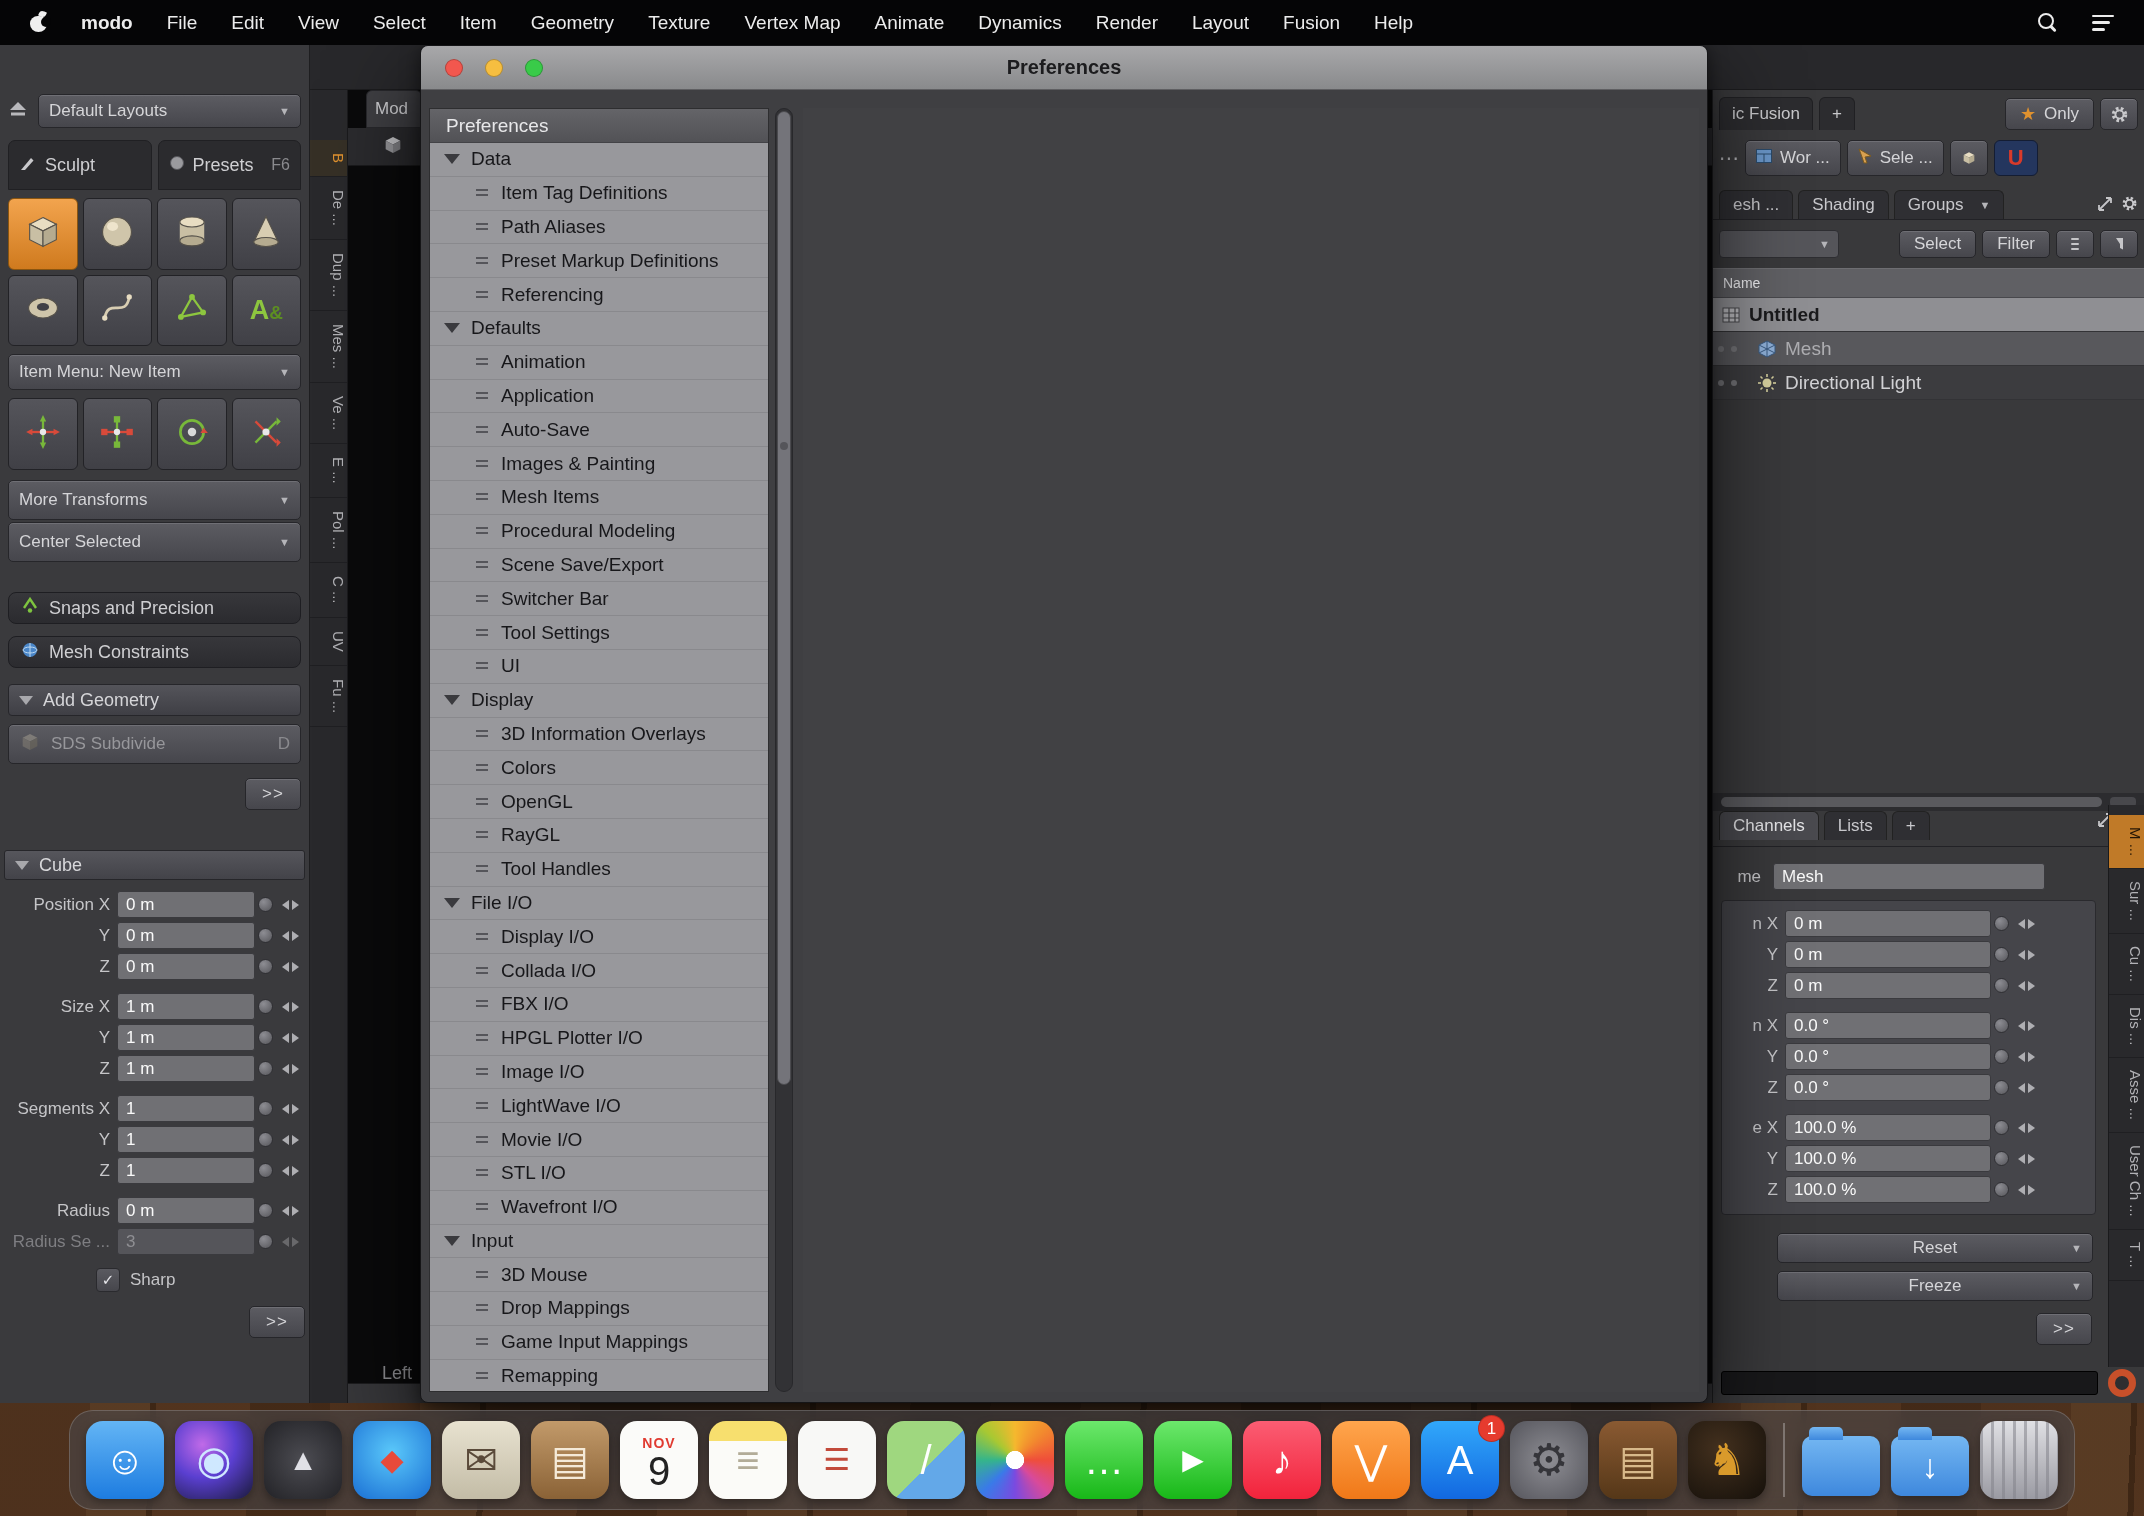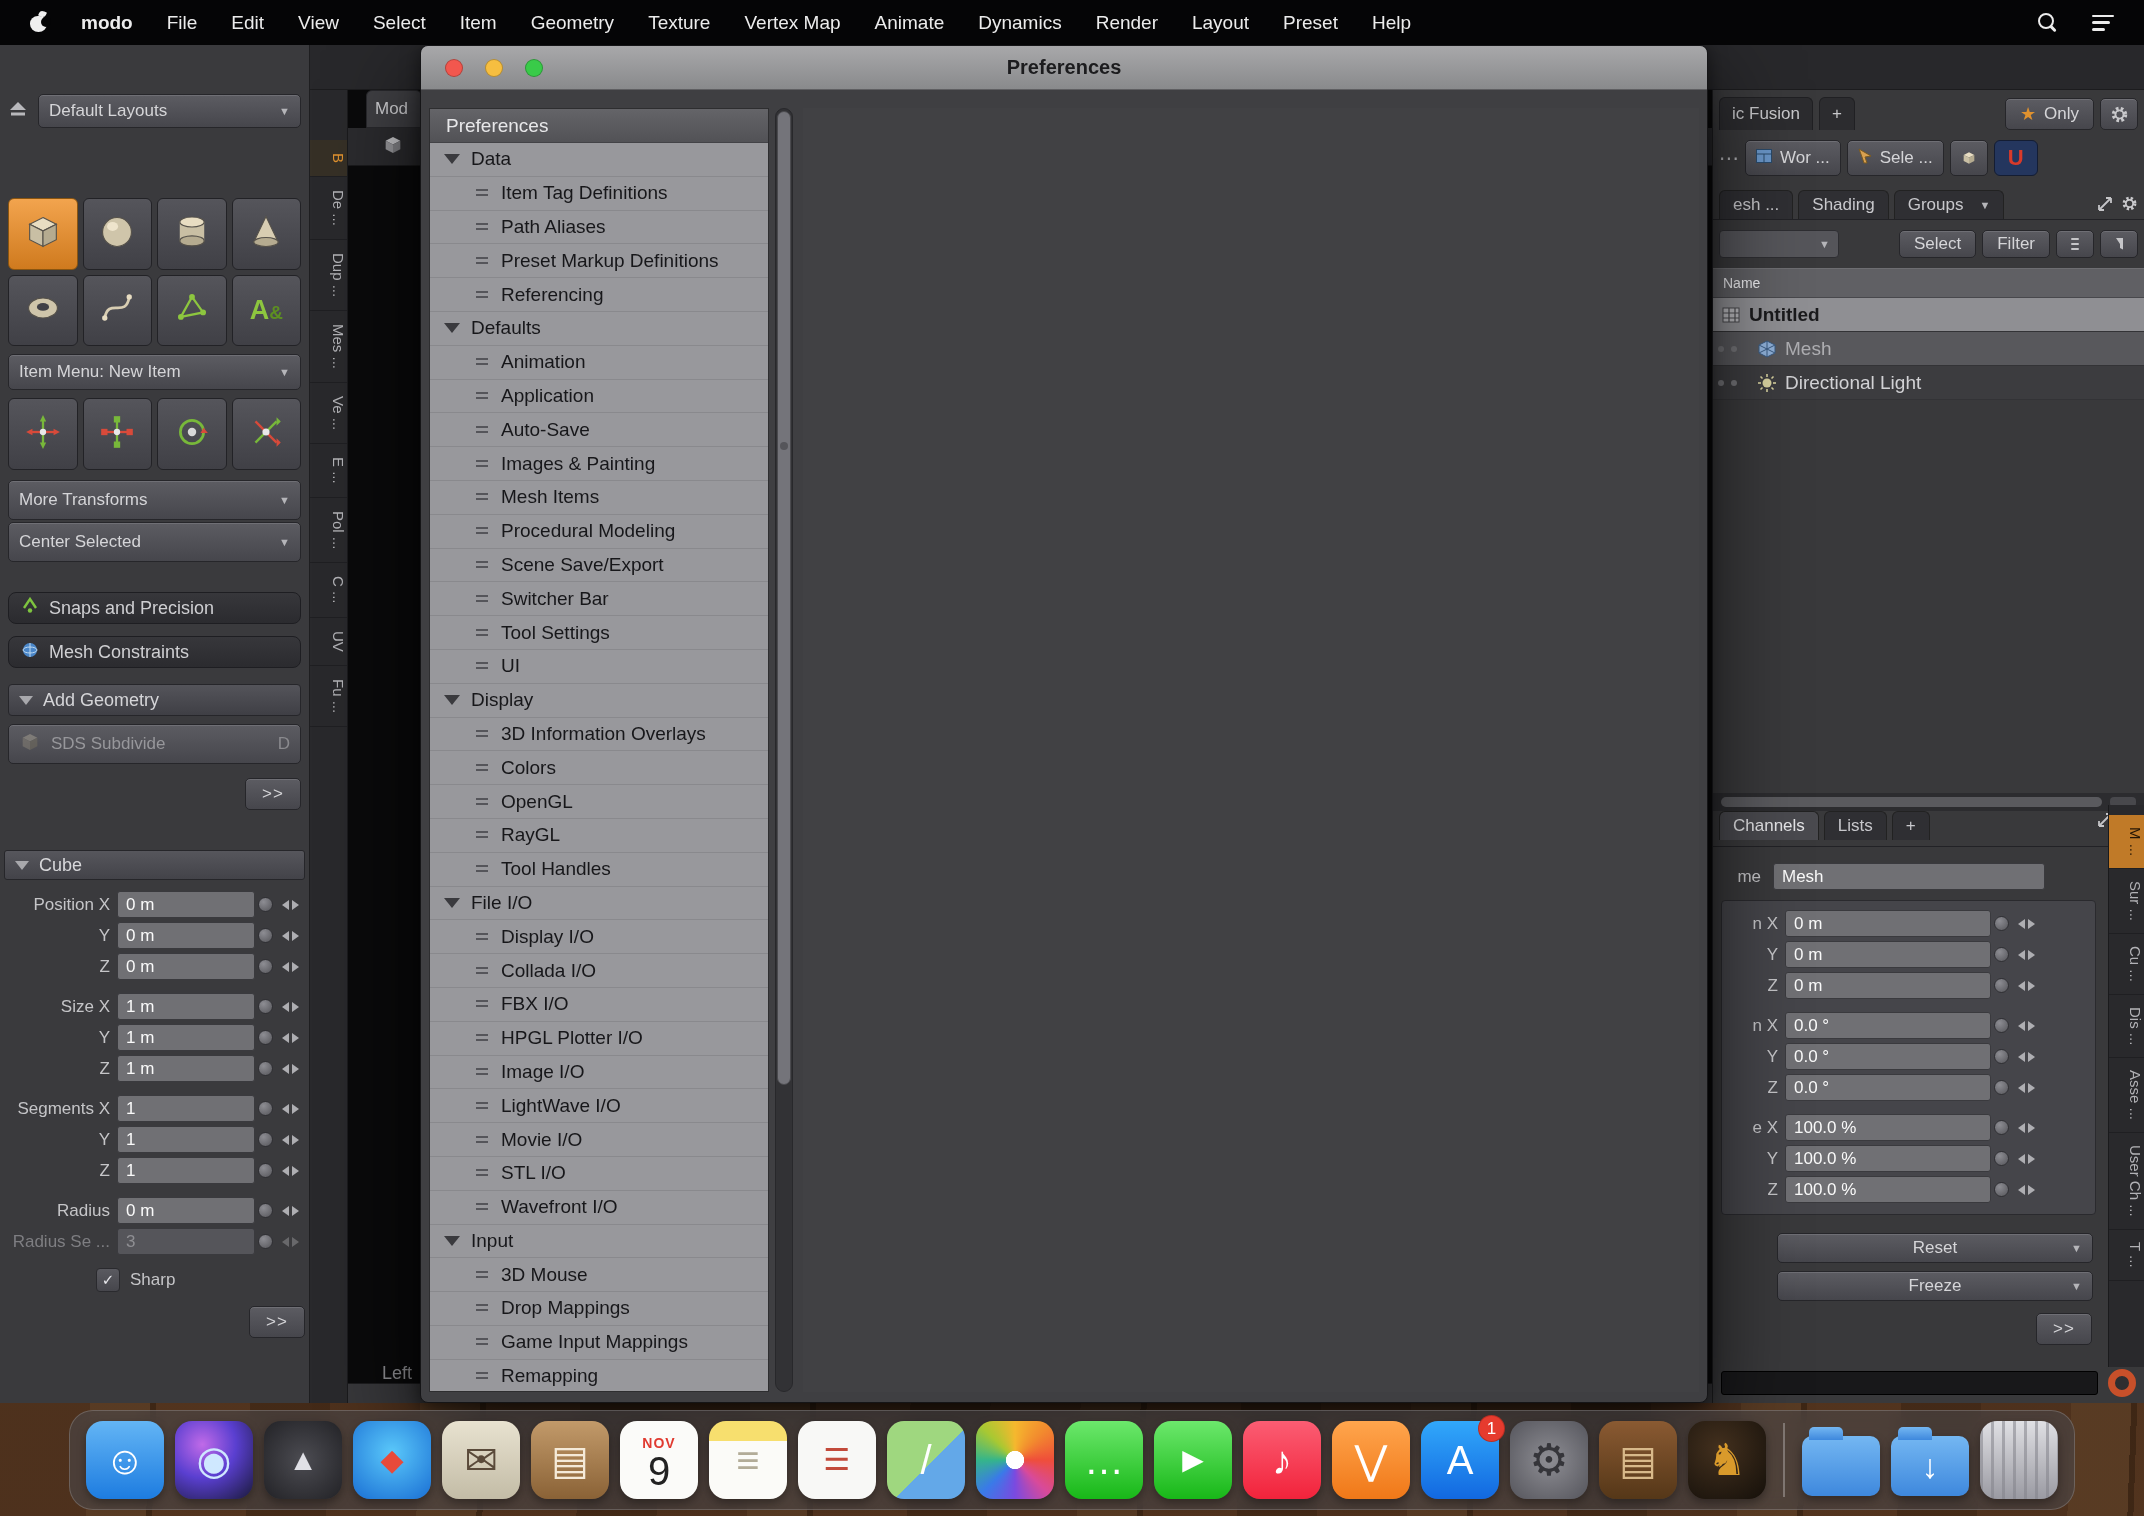--- a/index.html
+++ b/index.html
@@ -237,21 +237,21 @@
         <span class="mb-item">View</span>
         <span class="mb-item">Select</span>
         <span class="mb-item">Item</span>
         <span class="mb-item">Geometry</span>
         <span class="mb-item">Texture</span>
         <span class="mb-item">Vertex Map</span>
         <span class="mb-item">Animate</span>
         <span class="mb-item">Dynamics</span>
         <span class="mb-item">Render</span>
         <span class="mb-item">Layout</span>
-        <span class="mb-item">Preset</span>
+        <span class="mb-item">Fusion</span>
         <span class="mb-item">Help</span>
       </span>
     <span class="mb-right">
       <span class="search-icon"></span>
       <span class="list-icon">
           <i></i>
           <i></i>
           <i></i>
         </span>
     </span>
@@ -262,20 +262,35 @@
 
     <div class="left-col">
       <div class="layout-row">
         <span><svg width="20" height="18" viewBox="0 0 20 18">
               <polygon points="10,2 18,10 2,10" fill="#b8b8bc"></polygon>
               <rect x="3" y="12.5" width="14" height="3" fill="#b8b8bc"></rect>
             </svg></span>
         <div class="btn layout-dd">
           <span>Default Layouts</span>
             <span class="caret">▼</span>
+        </div>
+      </div>
+      <div class="lp-tabs">
+        <div class="lp-tab">
+          <span><svg width="18" height="18">
+                <path d="M2 16 L12 4 l2.5 2.5 L6 16z" fill="#c9c9cc"></path>
+              </svg></span>
+          <span>Sculpt</span>
+        </div>
+        <div class="lp-tab">
+          <span><svg width="16" height="16">
+                <circle cx="8" cy="8" r="6.5" fill="#9a9a9e" stroke="#55555a"></circle>
+              </svg></span>
+          <span>Presets</span>
+          <span class="lp-shortcut">F6</span>
         </div>
       </div>
       <div class="tool-grid">
           <div class="tool-cell selected">
             <span><svg width="40" height="40" viewBox="0 0 36 36">
                 <polygon points="18,5 30,11 18,17 6,11" fill="#e8ddc2" stroke="#55514a"></polygon>
                 <polygon points="6,11 18,17 18,31 6,25" fill="#c9bfa4" stroke="#55514a"></polygon>
                 <polygon points="30,11 18,17 18,31 30,25" fill="#b5ab90" stroke="#55514a"></polygon>
               </svg></span>
           </div>

